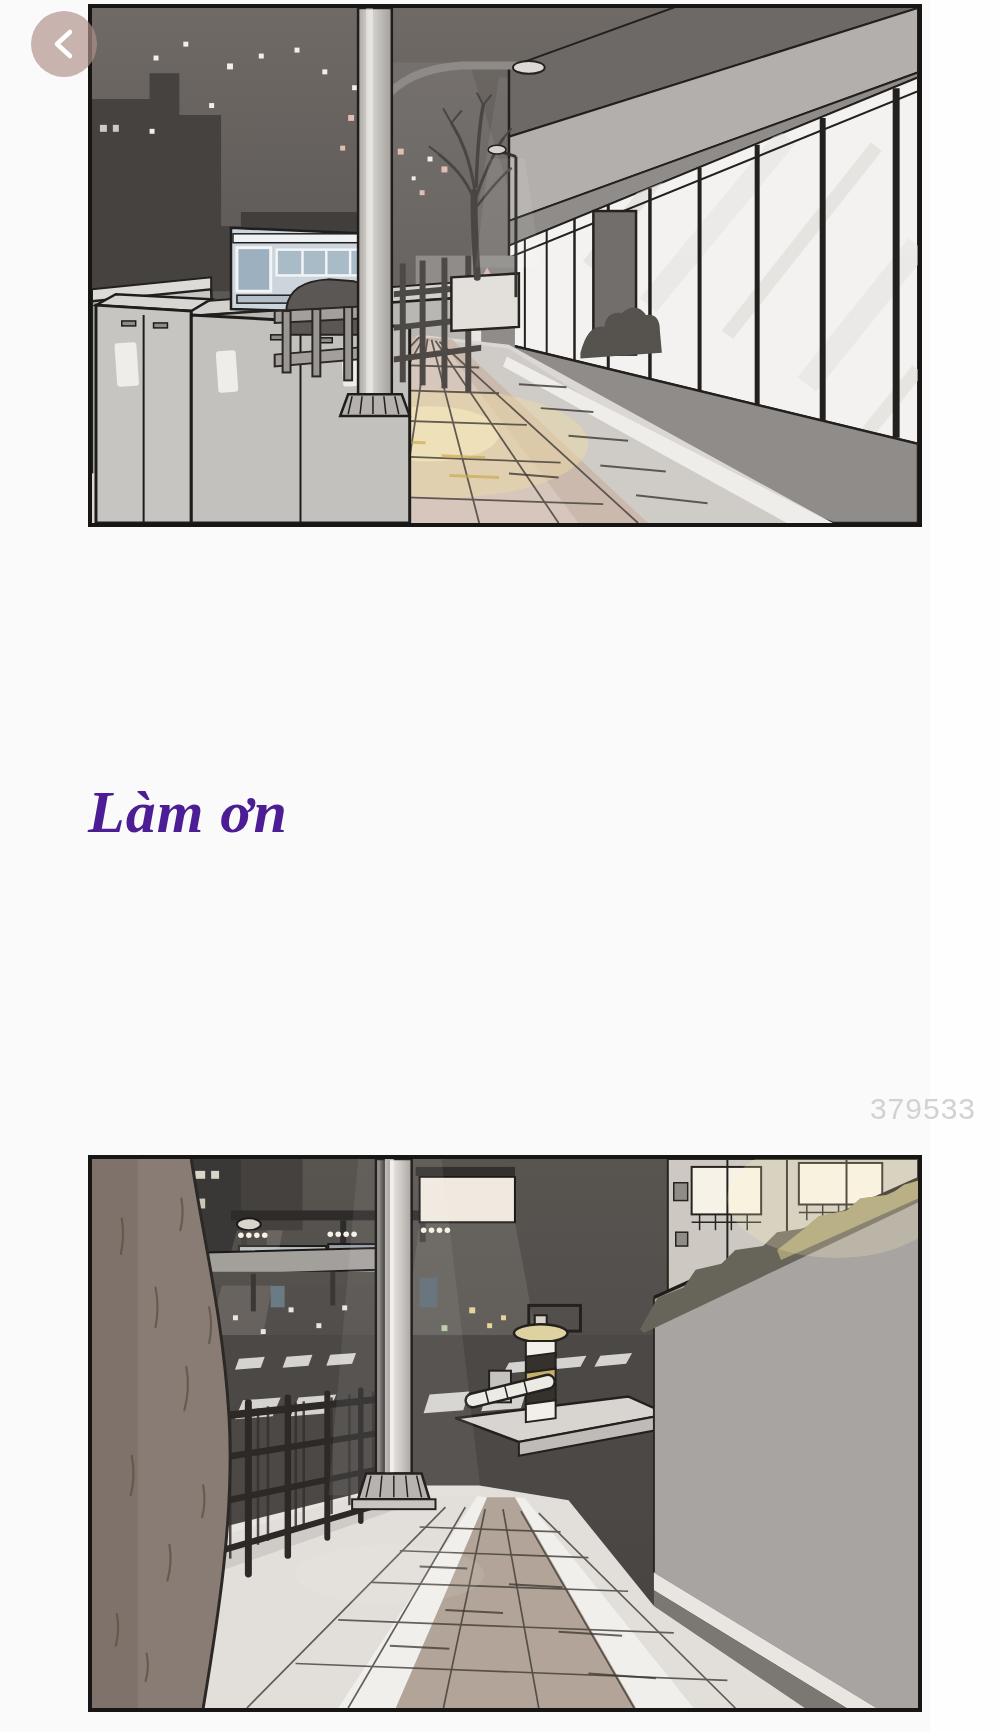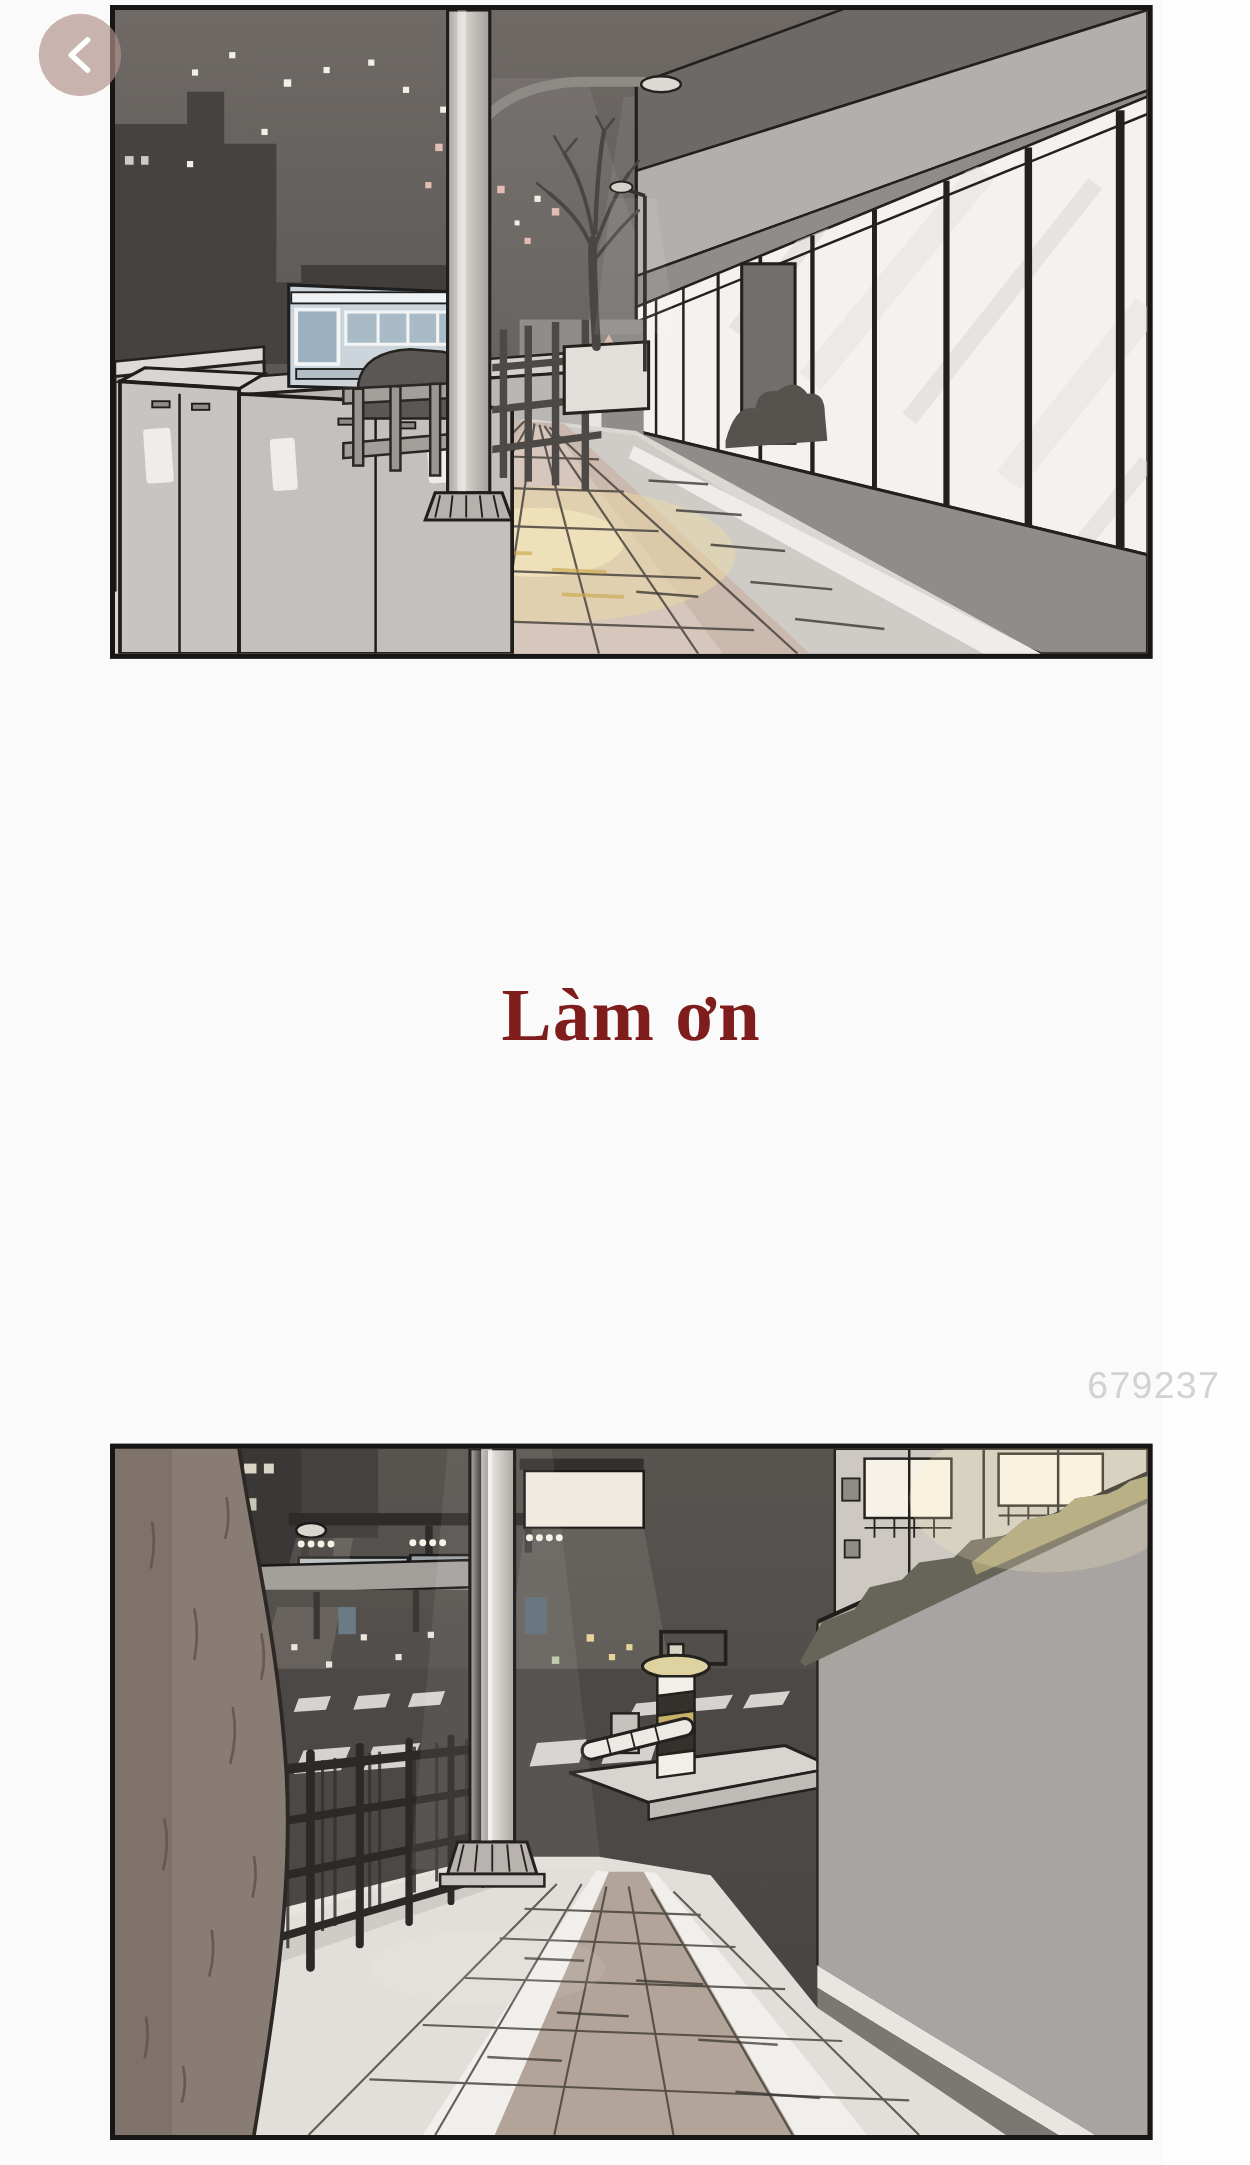--- a/index.html
+++ b/index.html
@@ -4,23 +4,23 @@
 <style>
   html,body{margin:0;padding:0;background:#ffffff;}
   .page{position:relative;width:1000px;height:1732px;background:#fefefe;overflow:hidden;
         font-family:"Liberation Sans",sans-serif;}
   .content-strip{position:absolute;left:0;top:0;width:930px;height:1732px;background:#fbfafa;}
   .panel{position:absolute;left:88px;width:834px;border:4px solid #181614;box-sizing:border-box;
          background:#5d5955;}
   .panel svg{display:block;width:100%;height:100%;}
   .panel-1{top:4px;height:523px;}
   .panel-2{top:1155px;height:557px;}
-  .caption{position:absolute;left:88px;width:834px;top:778px;text-align:center;
-           font-family:"Liberation Serif",serif;font-weight:600;
-           font-size:60px;color:#7f1d1d;letter-spacing:1px;}
+  .caption{position:absolute;left:88px;width:834px;top:778px;text-align:left;
+           font-family:"Liberation Serif",serif;font-style:italic;font-weight:600;
+           font-size:60px;color:#4c1d95;letter-spacing:1px;}
   .watermark{position:absolute;right:24px;top:1092px;font-size:30px;color:#d2d2d2;
              letter-spacing:1px;font-family:"Liberation Sans",sans-serif;}
   .back-btn{position:absolute;left:31px;top:11px;width:66px;height:66px;border:none;
             border-radius:50%;background:rgba(176,144,138,0.68);cursor:pointer;
             display:flex;align-items:center;justify-content:center;padding:0;z-index:10;}
 </style>
 </head>
 <body>
 
 <div class="page">
@@ -513,20 +513,20 @@
               <line x1="316" y1="320" x2="318" y2="342"></line>
             <line x1="327" y1="320" x2="332" y2="342"></line>
           </g>
           <rect x="262" y="344" width="84" height="10" fill="#c9c5c0" stroke="#242220" stroke-width="2"></rect>
         </g>
       </svg>
     </figure>
 
   </div>
 
-  <div class="watermark">679237</div>
+  <div class="watermark">379533</div>
 
   <button class="back-btn">
     <svg width="26" height="32" viewBox="0 0 26 32">
       <polyline points="19,4 6,16 19,28" fill="none" stroke="#ffffff" stroke-width="4.5" stroke-linecap="round" stroke-linejoin="round"></polyline>
     </svg>
   </button>
 </div>
 
 </body></html>

